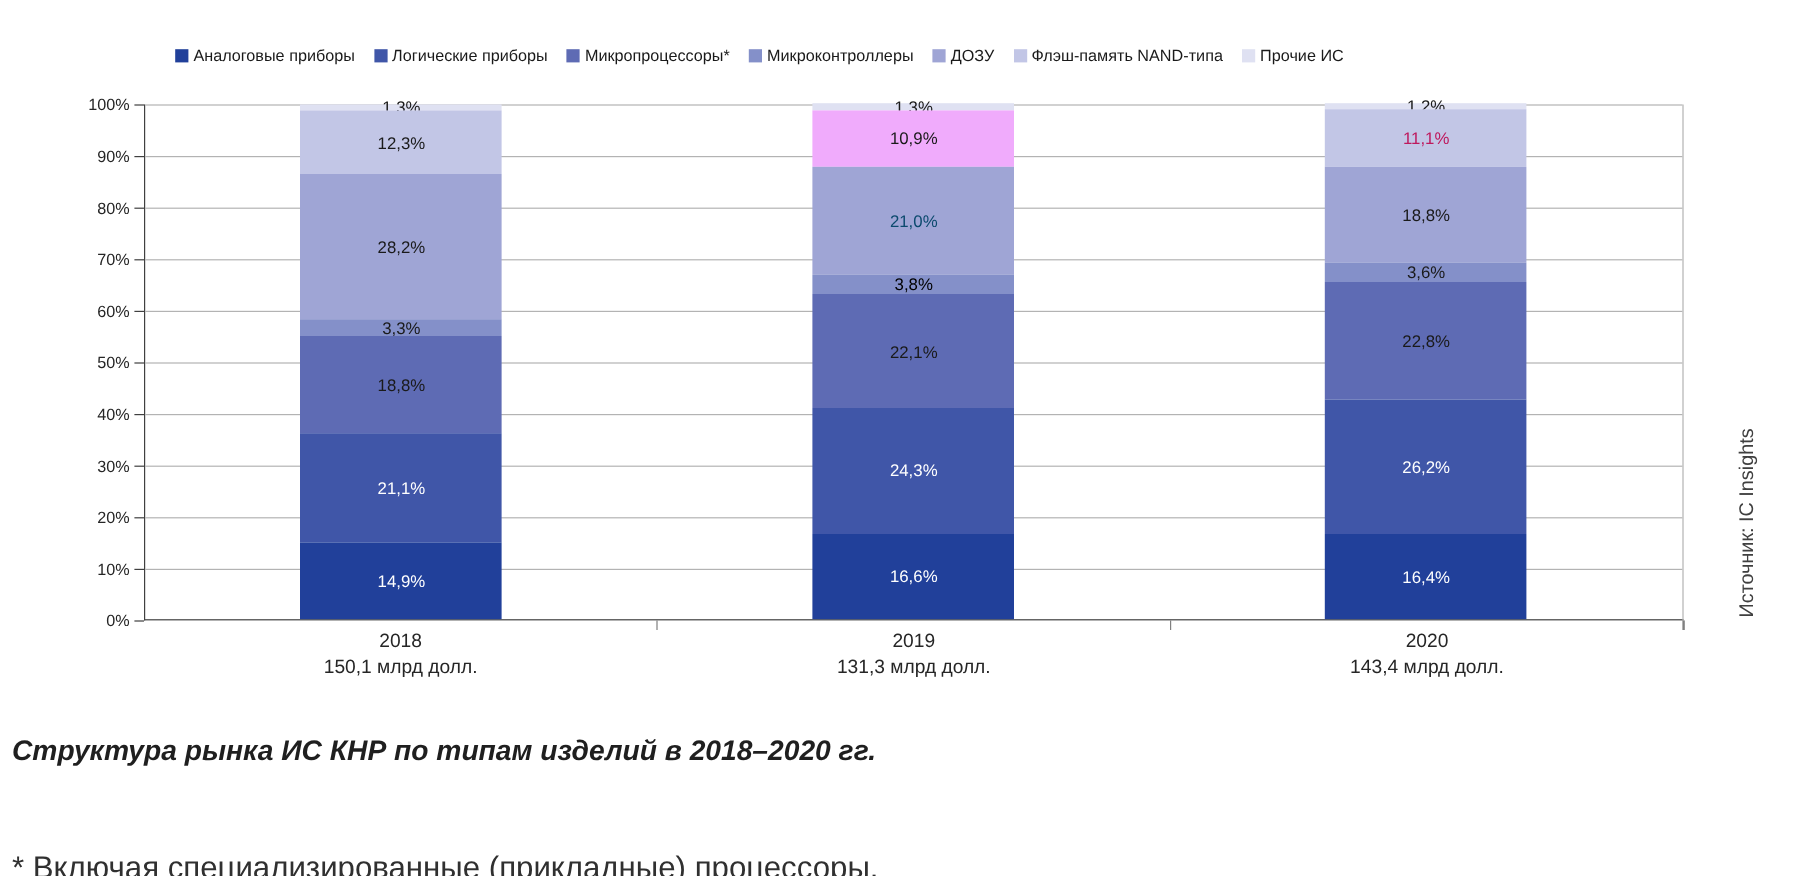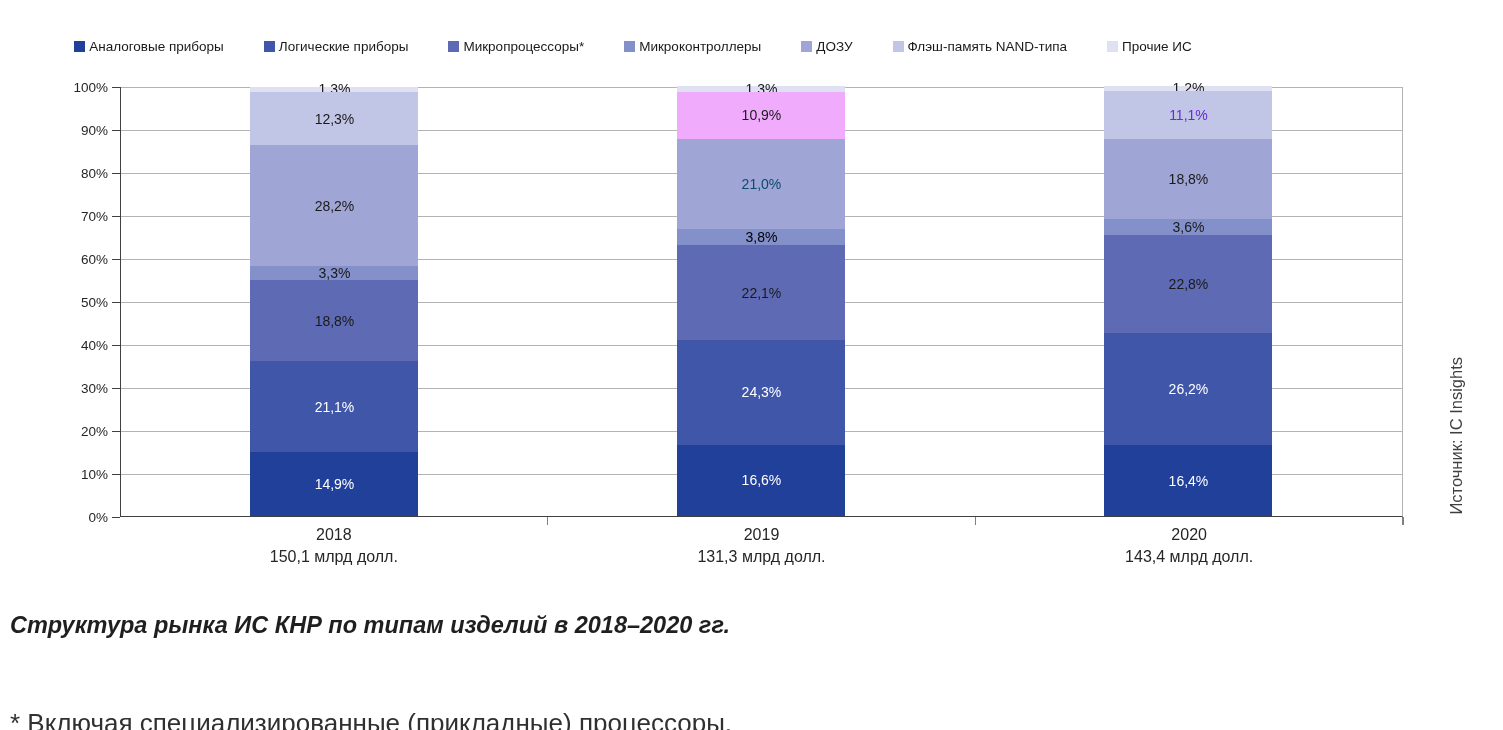--- a/index.html
+++ b/index.html
@@ -2,21 +2,21 @@
 <html><head>
 <meta charset="utf-8">
 <style>
   html,body{margin:0;padding:0;}
   body{
     width:1503px;height:730px;position:relative;background:#ffffff;
     font-family:"Liberation Sans",sans-serif;color:#1a1a1a;overflow:hidden;
   }
   
   .legend{position:absolute;left:0;top:39px;width:1266px;display:flex;
-    justify-content:center;gap:40px;font-size:13.5px;align-items:flex-start;}
+    justify-content:center;gap:16px;font-size:13.5px;align-items:flex-start;}
   .legend-item{display:flex;align-items:center;gap:4px;white-space:nowrap;}
   .legend-swatch{width:11px;height:11px;flex:0 0 11px;}
   
   .plot{position:absolute;left:120px;top:87px;width:1283px;height:430px;
     border-left:1.5px solid #404040;border-bottom:1.5px solid #404040;
     border-right:1px solid #b3b3b3;box-sizing:border-box;}
   .gridline{position:absolute;left:0;right:0;height:1px;background:#b3b3b3;}
   .ylabel{position:absolute;left:40px;width:68px;text-align:right;
     font-size:13.5px;color:#262626;}
   .ytick{position:absolute;left:112px;width:8px;height:1.5px;background:#404040;}
@@ -156,21 +156,21 @@
             <span style="color: rgb(255, 255, 255);">16,6%</span>
           </div>
         </div>
       </div>
       <div class="cat" style="left: 66.666%;">
         <div class="bar">
           <div class="seg" style="height: 5.16px; background: rgb(223, 225, 242);">
             <span style="color: rgb(26, 26, 26);">1,2%</span>
           </div>
           <div class="seg" style="height: 47.73px; background: rgb(194, 198, 230);">
-            <span style="color: #6d28d9;">11,1%</span>
+            <span style="color: #be185d;">11,1%</span>
           </div>
           <div class="seg" style="height: 80.84px; background: rgb(159, 165, 213);">
             <span style="color: rgb(26, 26, 26);">18,8%</span>
           </div>
           <div class="seg" style="height: 15.48px; background: rgb(132, 144, 201);">
             <span style="color: rgb(26, 26, 26);">3,6%</span>
           </div>
           <div class="seg" style="height: 98.04px; background: rgb(94, 107, 180);">
             <span style="color: rgb(26, 26, 26);">22,8%</span>
           </div>

